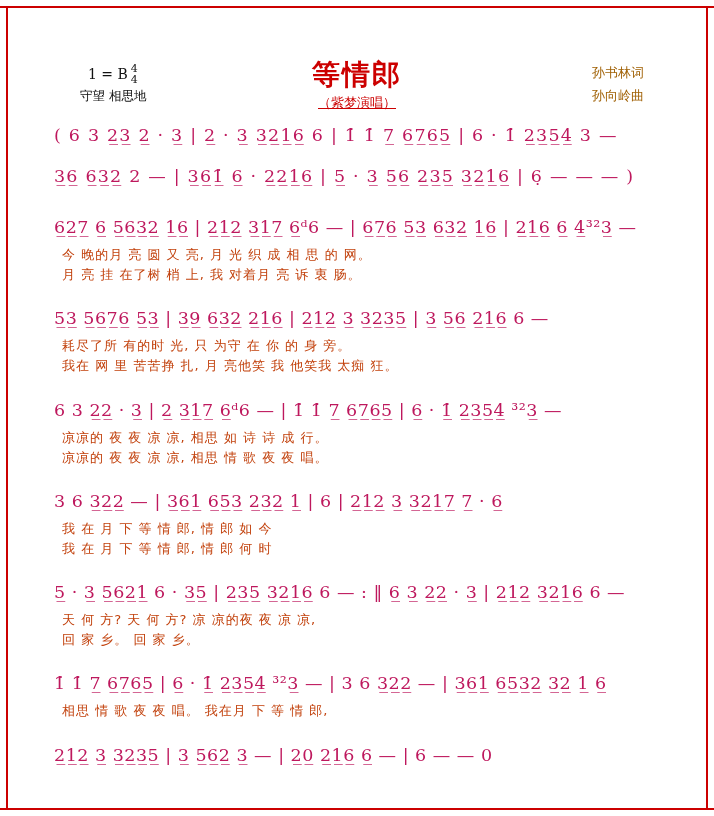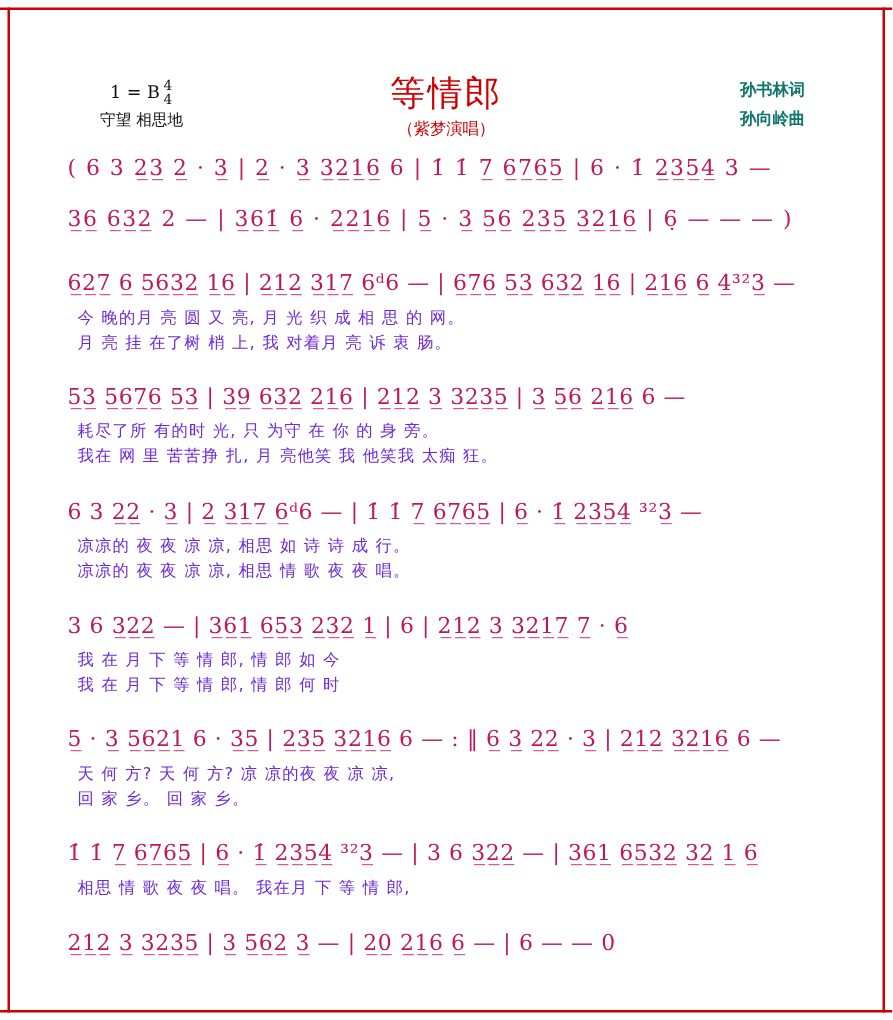--- a/index.html
+++ b/index.html
@@ -48,31 +48,32 @@
     position: absolute;
     left: 0; right: 0; top: 44px;
     height: 72px;
   }
   .title {
     position: absolute;
     left: 0; right: 0; top: 12px;
     text-align: center;
     font-family: "DejaVu Sans", sans-serif;
     font-size: 28px;
-    font-weight: normal;
+    font-weight: bold;
     color: #cc0000;
     letter-spacing: 2px;
   }
   .subtitle {
     position: absolute;
     left: 0; right: 0; top: 50px;
     text-align: center;
     font-family: "DejaVu Sans", sans-serif;
     font-size: 13px;
     color: #cc0000;
+    text-decoration: underline;
   }
   .keysig {
     position: absolute;
     left: 88px;
     top: 20px;
     font-family: "DejaVu Serif", serif;
     font-size: 14px;
     color: #111;
     white-space: nowrap;
   }
@@ -96,23 +97,22 @@
     color: #111;
     white-space: nowrap;
   }
   .credits {
     position: absolute;
     right: 70px;
     top: 18px;
     text-align: left;
     font-family: "DejaVu Sans", sans-serif;
     font-size: 13px;
-    color: #0f766e;
+    color: #a16207;
     line-height: 1.75;
-    font-weight: bold;
   }
 
   
   .music {
     position: absolute;
     left: 52px;
     right: 40px;
     top: 118px;
   }
   .system {
@@ -124,21 +124,21 @@
     font-size: 17.5px;
     color: #be185d;
     white-space: nowrap;
     letter-spacing: 0.5px;
     line-height: 2.0;
     padding-left: 2px;
   }
   .lyricline {
     font-family: "DejaVu Sans", sans-serif;
     font-size: 13px;
-    color: #6d28d9;
+    color: #c2410c;
     white-space: nowrap;
     letter-spacing: 1px;
     line-height: 1.55;
     padding-left: 10px;
   }
   .notes.intro {
     letter-spacing: 1.2px;
   }
   .block-gap { height: 10px; }
 </style>

